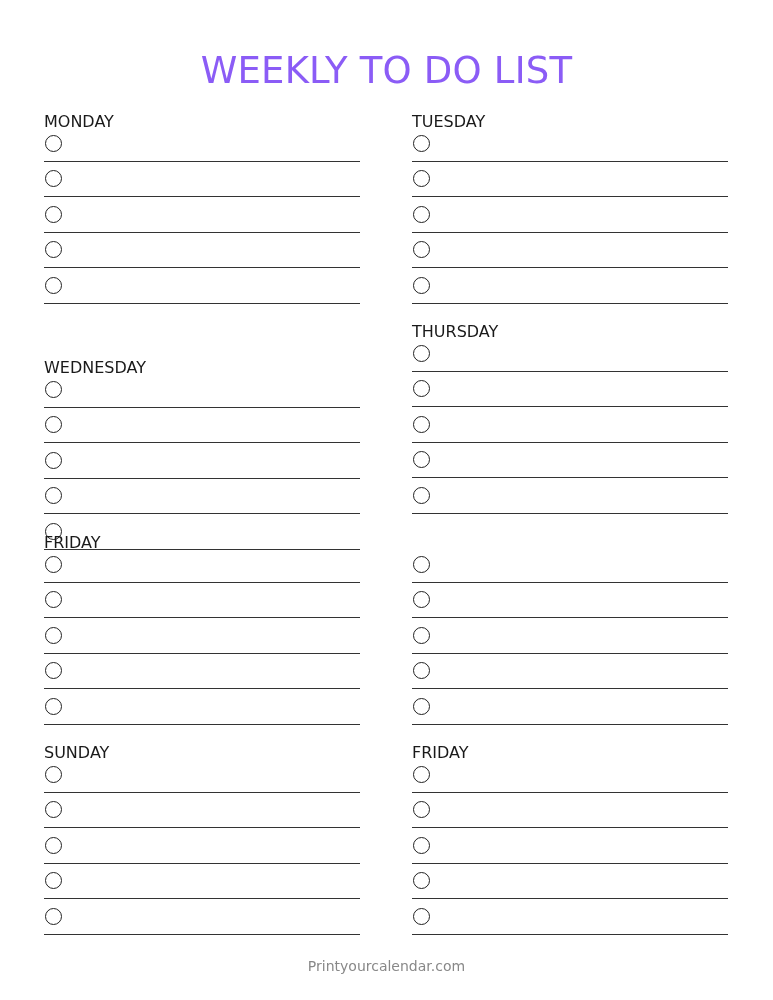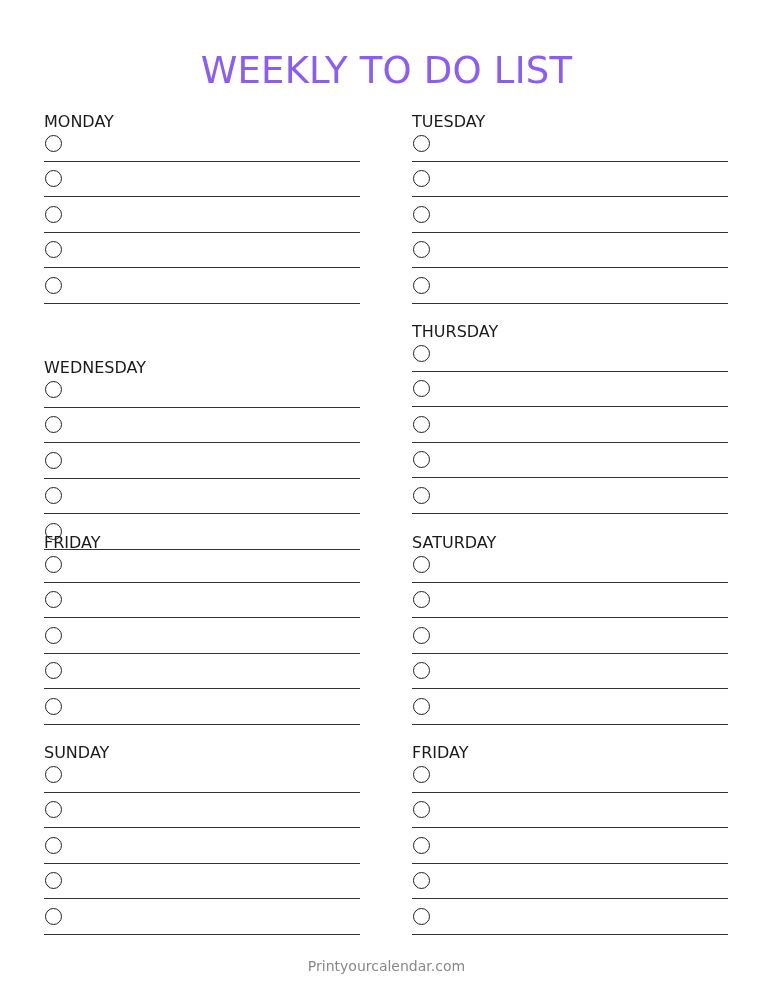--- a/index.html
+++ b/index.html
@@ -127,21 +127,20 @@
       <div class="row" style="top: 121.2px;">
         <span class="circle"></span>
         <span class="line"></span>
       </div>
       <div class="row" style="top: 156.6px;">
         <span class="circle"></span>
         <span class="line"></span>
       </div>
     </div>
     <div class="section" style="left: 412px; top: 533px;">
-      <div class="section-heading">SATURDAY</div>
       <div class="row" style="top: 15px;">
         <span class="circle"></span>
         <span class="line"></span>
       </div>
       <div class="row" style="top: 50.4px;">
         <span class="circle"></span>
         <span class="line"></span>
       </div>
       <div class="row" style="top: 85.8px;">
         <span class="circle"></span>

